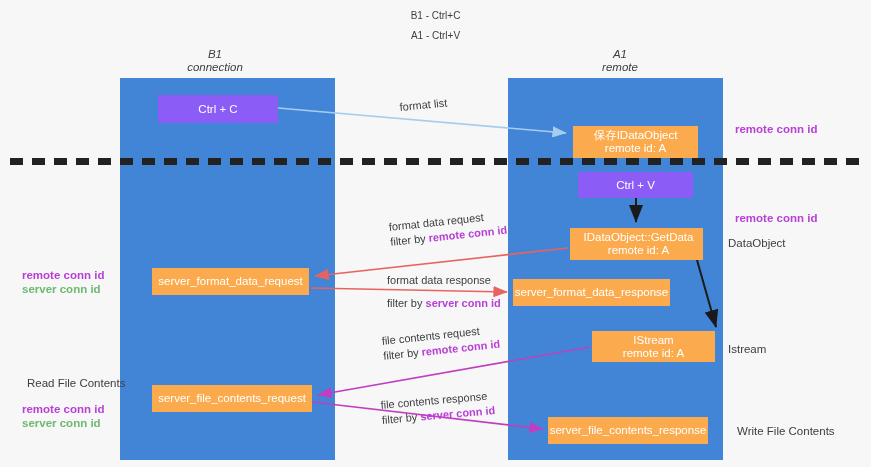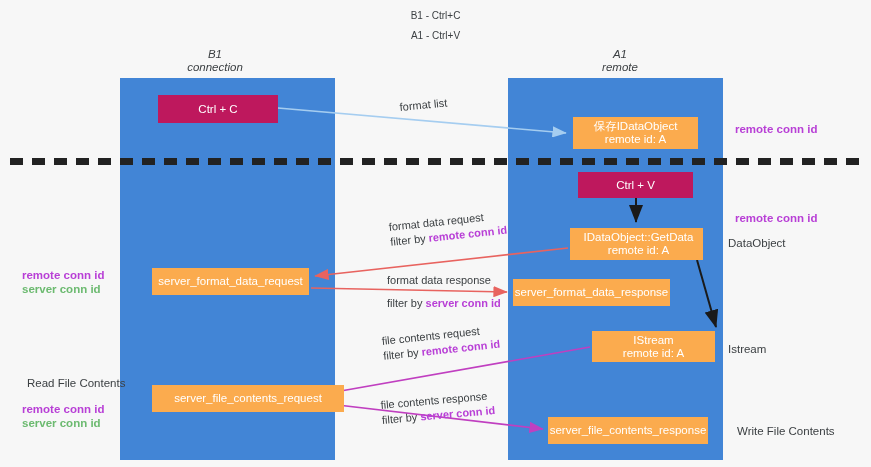--- a/index.html
+++ b/index.html
@@ -36,31 +36,31 @@
 
   
   .box{
     box-sizing:border-box;
     display:flex;align-items:center;justify-content:center;
     text-align:center;
     color:#ffffff;font-size:11.5px;line-height:13px;
     white-space:pre-line;
     padding:2px 4px;
   }
-  .green{background:#be185d;}
+  .green{background:#8b5cf6;}
   .orange{background:#fbab4e;}
 
   #box-ctrlc{left:158px;top:95px;width:120px;height:28px;}
-  #box-dataobj{left:573px;top:117px;width:125px;height:32px;}
+  #box-dataobj{left:573px;top:126px;width:125px;height:32px;}
   #box-ctrlv{left:578px;top:172px;width:115px;height:26px;}
   #box-getdata{left:570px;top:228px;width:133px;height:32px;padding-left:8px;}
   #box-sfdreq{left:152px;top:268px;width:157px;height:27px;}
   #box-sfdresp{left:513px;top:279px;width:157px;height:27px;}
   #box-istream{left:592px;top:331px;width:123px;height:31px;}
-  #box-sfcreq{left:152px;top:385px;width:192px;height:27px;}
+  #box-sfcreq{left:152px;top:385px;width:160px;height:27px;}
   #box-sfcresp{left:548px;top:417px;width:160px;height:27px;}
 
   
   .side{font-size:11.5px;line-height:14px;}
   .purple{color:#b83fd6;font-weight:bold;}
   .green-t{color:#6cba70;font-weight:bold;}
   .plain{color:#3c4043;}
 
   #lbl-r1{left:735px;top:122px;}
   #lbl-r2{left:735px;top:211px;}

